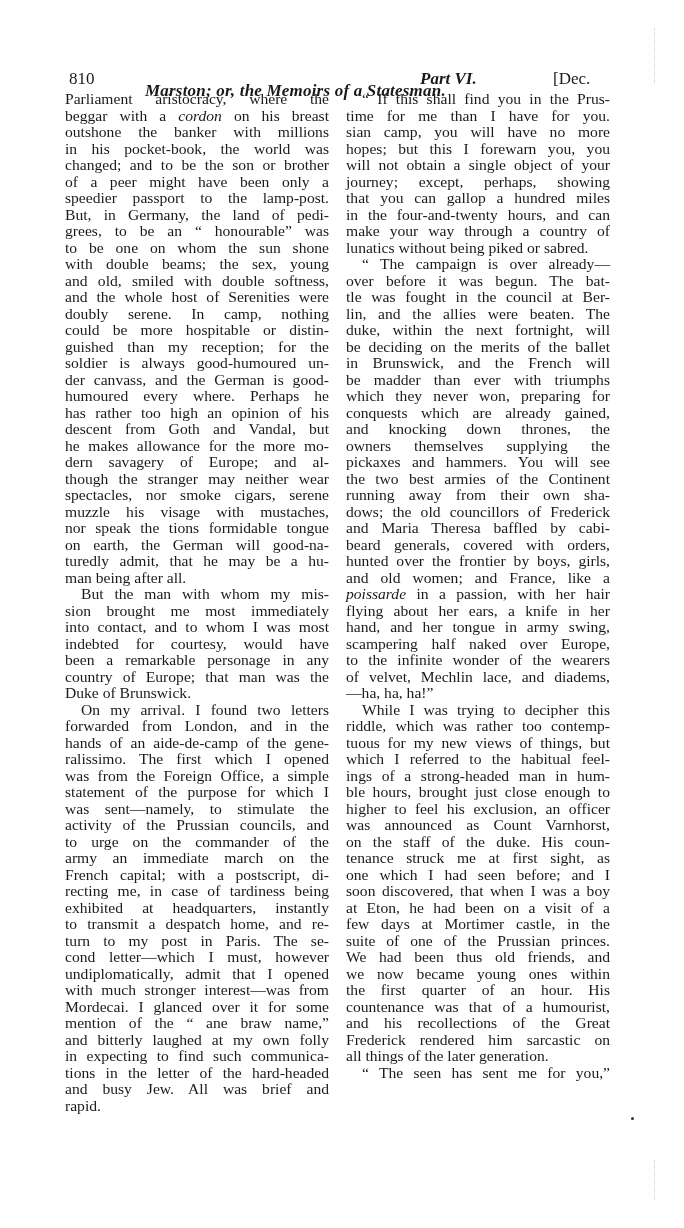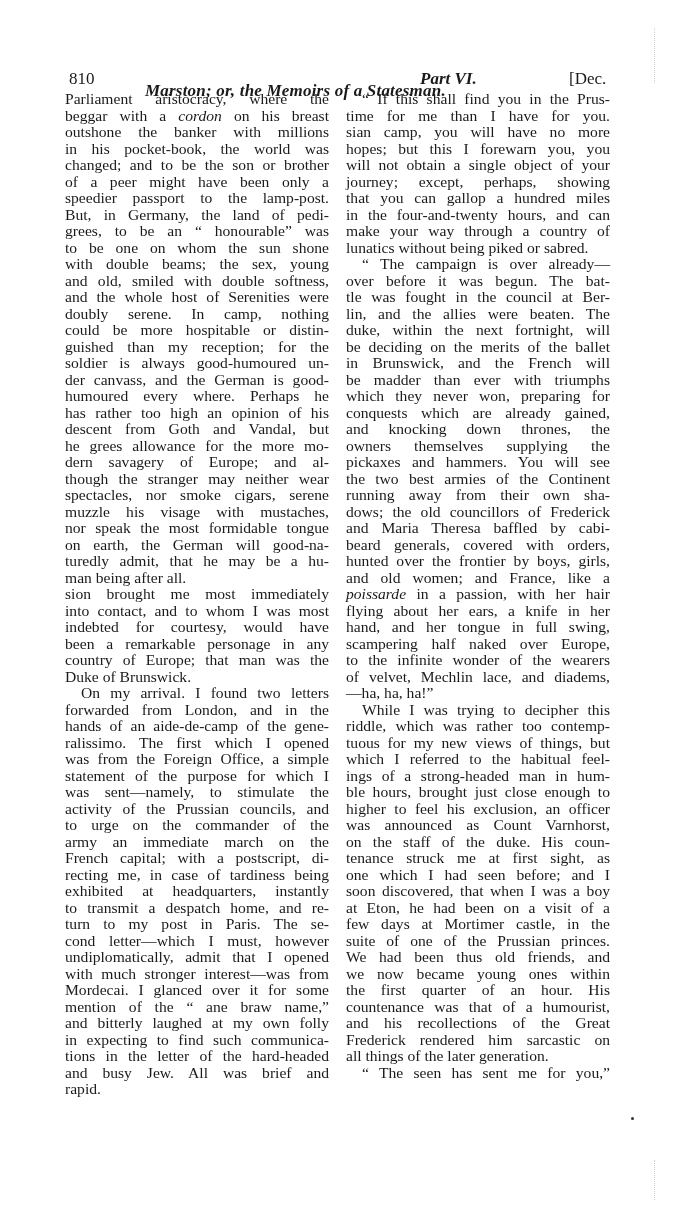--- a/index.html
+++ b/index.html
@@ -8,21 +8,21 @@
     font-family: "Liberation Serif", "DejaVu Serif", serif;
     color: #1a1a1a;
   }
   .header {
     position: absolute; top: 68px; left: 53px; width: 570px; height: 22px;
     font-size: 17px; line-height: 22px;
   }
   .header .pnum { position: absolute; left: 16px; top: 0; }
   .header .title { position: absolute; left: 92px; top: 0; font-style: italic; font-weight: bold; letter-spacing: 0.2px; margin-top: 12px; }
   .header .part { position: absolute; left: 367px; top: 0; font-style: italic; font-weight: bold; }
-  .header .month { position: absolute; left: 516px; top: 0; text-align: right; }
+  .header .month { position: absolute; left: 500px; top: 0; text-align: right; }
   .col {
     position: absolute; top: 91px; width: 264px;
     font-size: 15.6px; line-height: 16.5px; text-align: justify;
   }
   .col.left { left: 65px; }
   .col.right { left: 346px; width: 264px; }
   .line { display: block; white-space: nowrap; text-align-last: justify; text-align: justify; height: 16.5px; overflow: visible; }
   .line.last { text-align-last: left; }
   .line.indent { padding-left: 16px; }
   .line i { font-style: italic; }
@@ -62,29 +62,30 @@
     <span class="line"><span>and old, smiled with double softness,</span></span>
     <span class="line"><span>and the whole host of Serenities were</span></span>
     <span class="line"><span>doubly serene. In camp, nothing</span></span>
     <span class="line"><span>could be more hospitable or distin-</span></span>
     <span class="line"><span>guished than my reception; for the</span></span>
     <span class="line"><span>soldier is always good-humoured un-</span></span>
     <span class="line"><span>der canvass, and the German is good-</span></span>
     <span class="line"><span>humoured every where. Perhaps he</span></span>
     <span class="line"><span>has rather too high an opinion of his</span></span>
     <span class="line"><span>descent from Goth and Vandal, but</span></span>
-    <span class="line"><span>he grees allowance for the more mo-</span></span>
+    <span class="line"><span>he makes allowance for the more mo-</span></span>
     <span class="line"><span>dern savagery of Europe; and al-</span></span>
     <span class="line"><span>though the stranger may neither wear</span></span>
     <span class="line"><span>spectacles, nor smoke cigars, serene</span></span>
     <span class="line"><span>muzzle his visage with mustaches,</span></span>
-    <span class="line"><span>nor speak the most formidable tongue</span></span>
+    <span class="line"><span>nor speak the tions formidable tongue</span></span>
     <span class="line"><span>on earth, the German will good-na-</span></span>
     <span class="line"><span>turedly admit, that he may be a hu-</span></span>
     <span class="line last"><span>man being after all.</span></span>
+    <span class="line indent"><span>But the man with whom my mis-</span></span>
     <span class="line"><span>sion brought me most immediately</span></span>
     <span class="line"><span>into contact, and to whom I was most</span></span>
     <span class="line"><span>indebted for courtesy, would have</span></span>
     <span class="line"><span>been a remarkable personage in any</span></span>
     <span class="line"><span>country of Europe; that man was the</span></span>
     <span class="line last"><span>Duke of Brunswick.</span></span>
     <span class="line indent"><span>On my arrival. I found two letters</span></span>
     <span class="line"><span>forwarded from London, and in the</span></span>
     <span class="line"><span>hands of an aide-de-camp of the gene-</span></span>
     <span class="line"><span>ralissimo. The first which I opened</span></span>
@@ -136,21 +137,21 @@
     <span class="line"><span>pickaxes and hammers. You will see</span></span>
     <span class="line"><span>the two best armies of the Continent</span></span>
     <span class="line"><span>running away from their own sha-</span></span>
     <span class="line"><span>dows; the old councillors of Frederick</span></span>
     <span class="line"><span>and Maria Theresa baffled by cabi-</span></span>
     <span class="line"><span>beard generals, covered with orders,</span></span>
     <span class="line"><span>hunted over the frontier by boys, girls,</span></span>
     <span class="line"><span>and old women; and France, like a</span></span>
     <span class="line"><span></span><i>poissarde</i><span> in a passion, with her hair</span></span>
     <span class="line"><span>flying about her ears, a knife in her</span></span>
-    <span class="line"><span>hand, and her tongue in full swing,</span></span>
+    <span class="line"><span>hand, and her tongue in army swing,</span></span>
     <span class="line"><span>scampering half naked over Europe,</span></span>
     <span class="line"><span>to the infinite wonder of the wearers</span></span>
     <span class="line"><span>of velvet, Mechlin lace, and diadems,</span></span>
     <span class="line last"><span>—ha, ha, ha!”</span></span>
     <span class="line indent"><span>While I was trying to decipher this</span></span>
     <span class="line"><span>riddle, which was rather too contemp-</span></span>
     <span class="line"><span>tuous for my new views of things, but</span></span>
     <span class="line"><span>which I referred to the habitual feel-</span></span>
     <span class="line"><span>ings of a strong-headed man in hum-</span></span>
     <span class="line"><span>ble hours, brought just close enough to</span></span>

